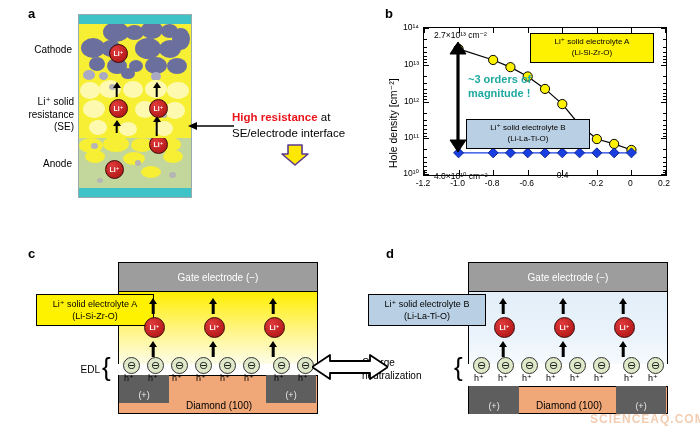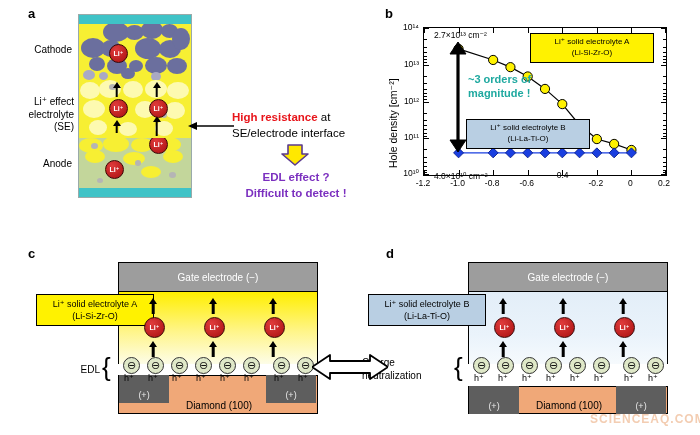--- a/index.html
+++ b/index.html
@@ -173,43 +173,39 @@
       <div class="blob" style="left:56px;top:22px;width:6px;height:6px;background:#b5b5b5;"></div>
       <div class="blob" style="left:90px;top:34px;width:7px;height:6px;background:#b5b5b5;"></div>
       <div class="blob" style="left:18px;top:40px;width:6px;height:5px;background:#b5b5b5;"></div>
       <div class="li-ion" style="left:70px;top:-3px;">Li⁺</div>
       <div class="li-ion" style="left:26px;top:22px;">Li⁺</div>
     </div>
   </div>
 
   <div class="a-label" style="left:0px;top:44px;width:72px;">Cathode</div>
   <div class="a-label" style="left:-4px;top:96px;width:78px;">
-    <span>Li⁺ effect electrolyte</span><br>
+    <span>Li⁺ solid resistance</span><br>
     <span>(SE)</span>
   </div>
   <div class="a-label" style="left:0px;top:158px;width:72px;">Anode</div>
 
   <svg class="abs" style="left:188px;top:118px;" width="46" height="16">
     <line x1="46" y1="8" x2="8" y2="8" stroke="#000" stroke-width="1.6"></line>
     <polygon points="0,8 9,4 9,12" fill="#000"></polygon>
   </svg>
 
   <div class="hres" style="left:232px;top:110px;width:128px;">
     <b>High  resistance</b><span> at</span><br>
     <span>SE/electrode interface</span>
   </div>
 
   <svg class="abs" style="left:280px;top:144px;" width="30" height="22">
     <polygon points="8,1 22,1 22,10 28,10 15,21 2,10 8,10" fill="#ffe800" stroke="#5b3a8e" stroke-width="1.6" stroke-linejoin="round"></polygon>
   </svg>
 
-  <div class="edlq" style="left:222px;top:170px;width:148px;">
-    <span>EDL effect ?</span><br>
-    <span>Difficult to detect !</span>
-  </div>
 
 </div>
 
 <div class="abs" id="panelB">
   <div class="abs panel-letter" style="left:10px;top:6px;">b</div>
 
   <div class="axis-title-y" style="left:12px;top:168px;">Hole density  [cm⁻²]</div>
 
   <div class="abs" id="plotbox">
 

